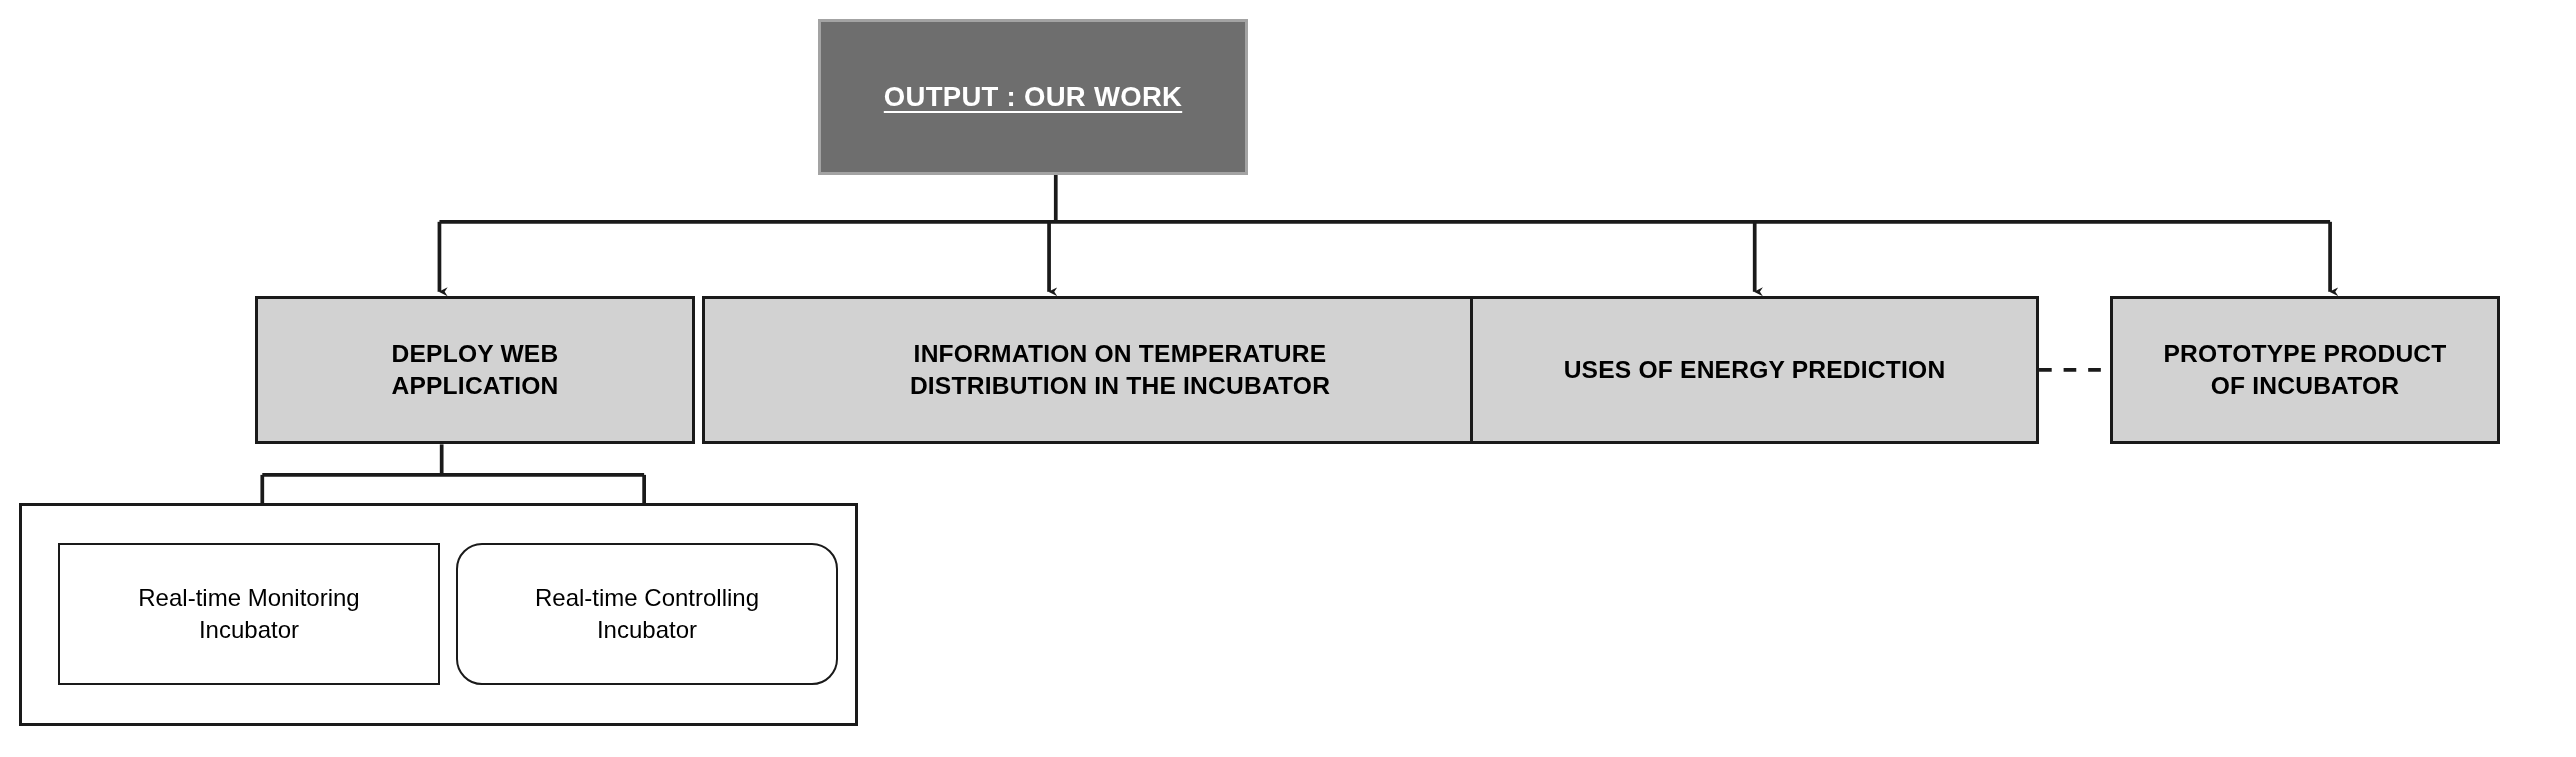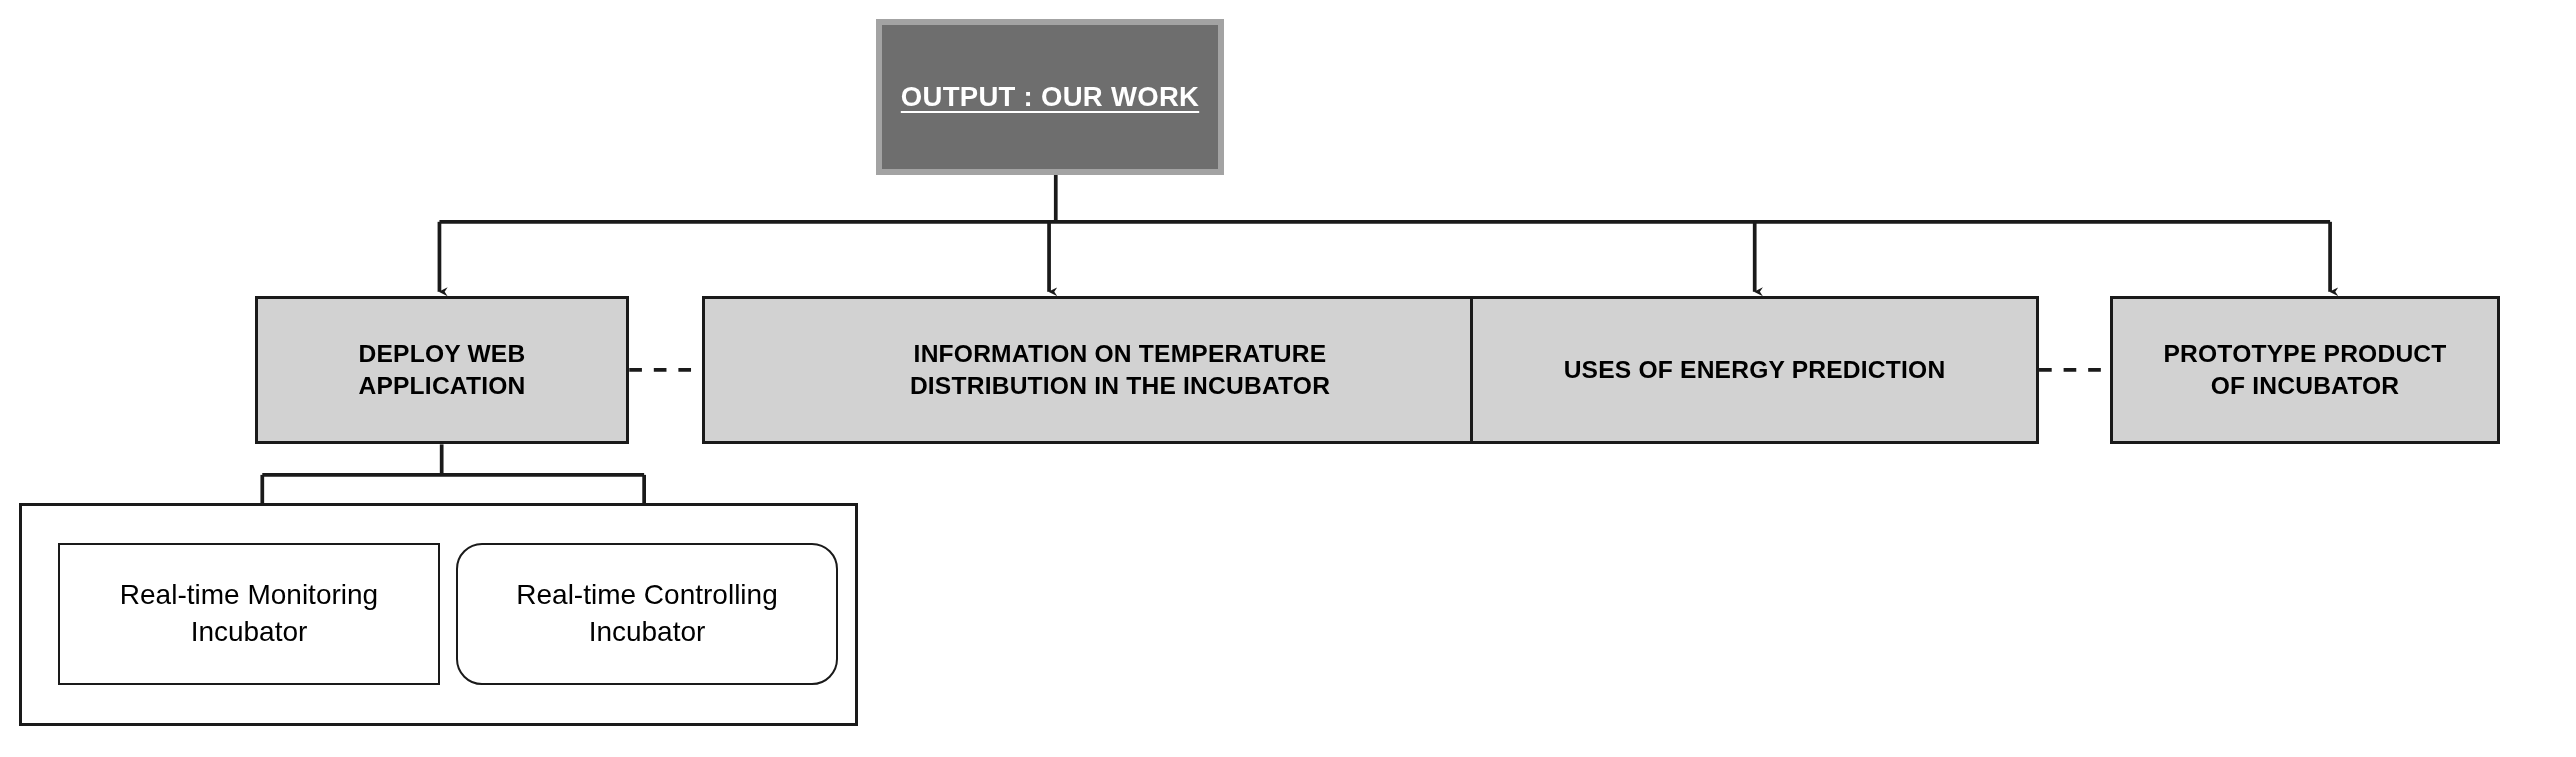--- a/index.html
+++ b/index.html
@@ -34,26 +34,26 @@
     text-align: center;
   }
   .node-label {
     display: block;
     width: 100%;
     white-space: pre-line;
   }
 
   
   #node-root {
-    left: 876px;
+    left: 818px;
     top: 18.6px;
-    width: 348px;
+    width: 430px;
     height: 156px;
     background: #6e6e6e;
-    border: 6px solid #a3a3a3;
+    border: 3px solid #a3a3a3;
   }
   #node-root .node-label {
     color: #ffffff;
     font-size: 27.5px;
     font-weight: bold;
     letter-spacing: 0.3px;
     text-decoration: underline;
     text-underline-offset: 5.2px;
     line-height: 1.15;
   }
@@ -65,21 +65,21 @@
     top: 296px;
     height: 148px;
   }
   .node-l2 .node-label {
     color: #000000;
     font-size: 24.6px;
     font-weight: bold;
     letter-spacing: 0.2px;
     line-height: 1.32;
   }
-  #node-deploy   { left: 255px;  width: 374px; }
+  #node-deploy   { left: 255px;  width: 440px; }
   #node-tempinfo { left: 702px;  width: 836px; }
   #node-energy   { left: 1470px; width: 569px; text-align: center; }
   #node-prototype{ left: 2110px; width: 390px; }
 
   
   #subgroup-container {
     position: absolute;
     left: 19.4px;
     top: 503px;
     width: 839px;
@@ -90,21 +90,21 @@
   }
   .node-l3 {
     background: #ffffff;
     border: 2.2px solid #1a1a1a;
     top: 543px;
     height: 142px;
     width: 382px;
   }
   .node-l3 .node-label {
     color: #000000;
-    font-size: 28px;
+    font-size: 24px;
     font-weight: normal;
     line-height: 1.32;
   }
   #node-monitoring { left: 58px; }
   #node-controlling { left: 456px; border-radius: 26px; }
 </style>
 </head>
 <body>
 
 <div id="diagram-root">

